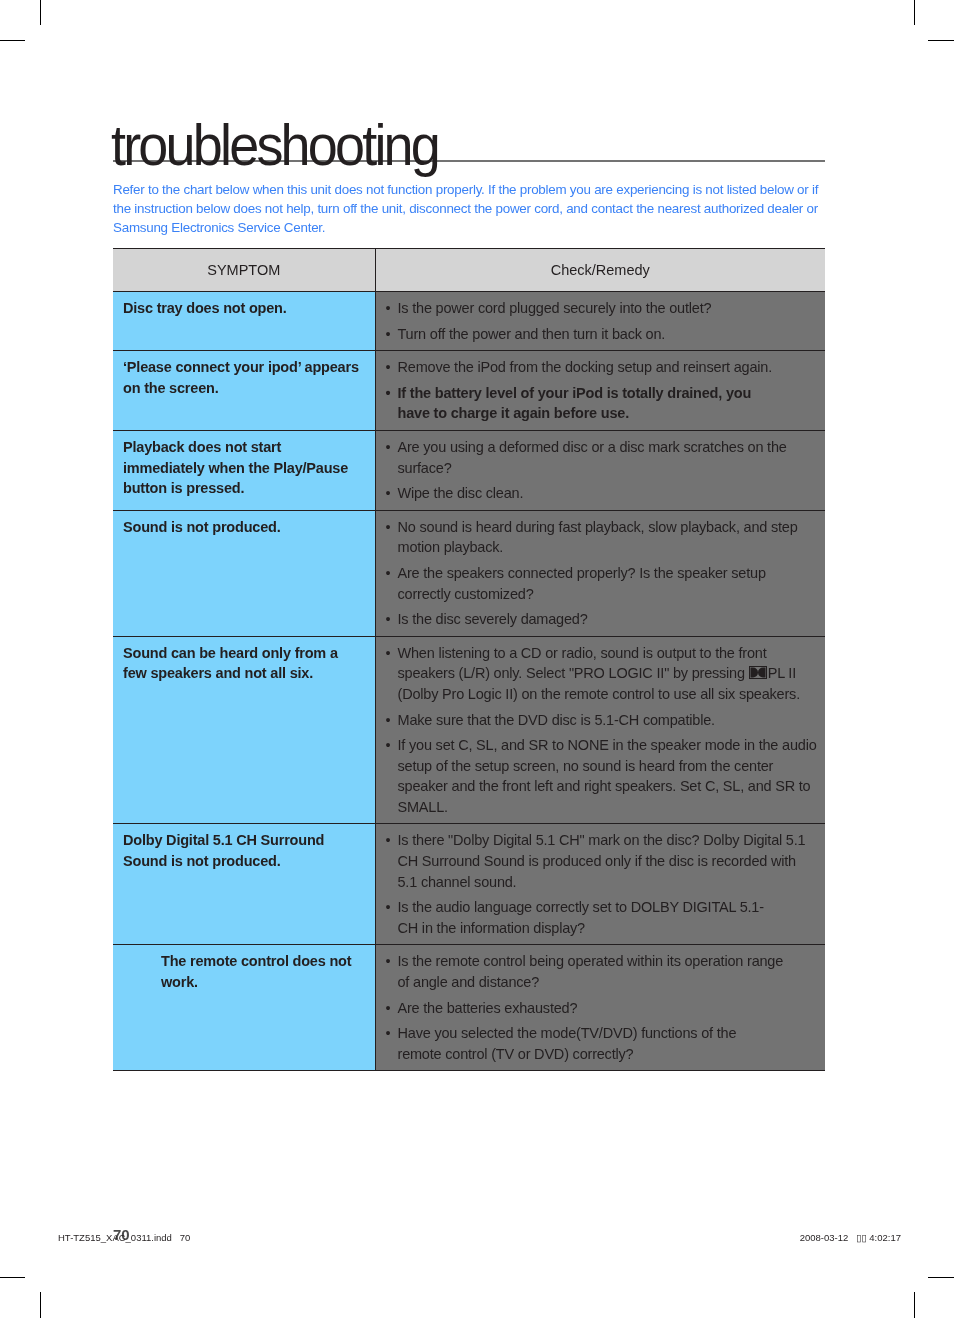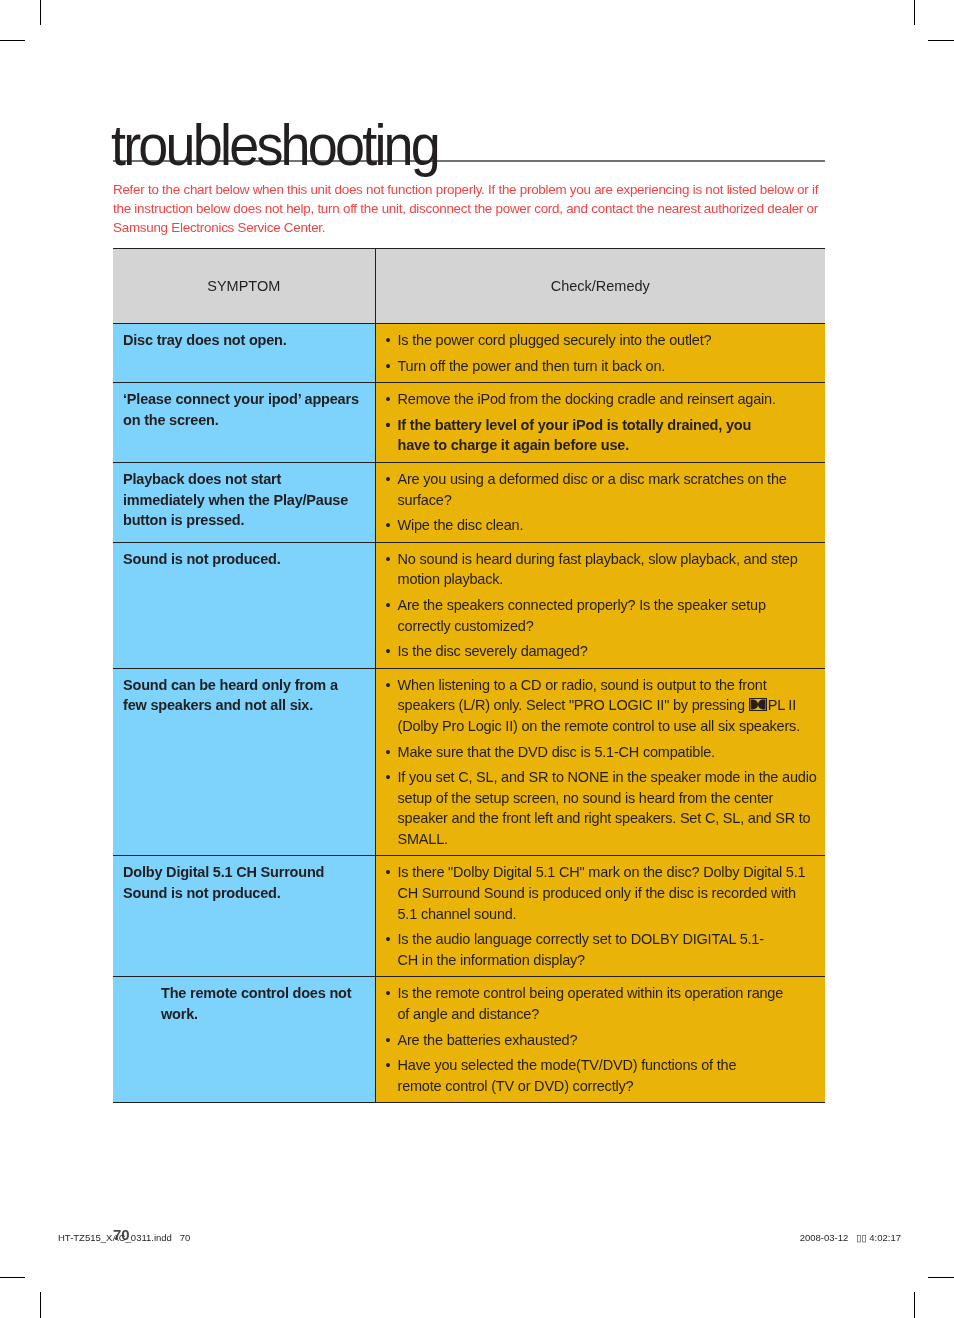--- a/index.html
+++ b/index.html
@@ -17,42 +17,42 @@
     font-size: 58px; font-weight: normal; letter-spacing: -3px;
     color: #231f20; line-height: 1; margin: 0;
     font-family: "Liberation Sans", sans-serif;
     -webkit-text-stroke: 0px;
     transform: scaleX(0.93); transform-origin: left bottom;
     font-stretch: condensed;
   }
   .title span { font-weight: 100; }
   .intro {
     position: absolute; left: 113px; top: 180px; width: 716px;
-    font-size: 13.4px; line-height: 19px; color: #ef4444; margin: 0;
+    font-size: 13.4px; line-height: 19px; color: #3b82f6; margin: 0;
     letter-spacing: -0.25px;
   }
   table.ts {
     position: absolute; left: 113px; top: 248px; width: 712px;
     border-collapse: collapse; table-layout: fixed;
   }
   table.ts th {
     background: #d4d4d4; font-weight: normal; font-size: 14.5px;
-    height: 42px; padding: 16px; text-align: center;
+    height: 42px; padding: 0; text-align: center;
     border-top: 1.5px solid #231f20; border-bottom: 1.5px solid #231f20;
   }
   table.ts td {
     vertical-align: top; border-bottom: 1.5px solid #231f20;
     font-size: 14.5px; line-height: 20.6px; letter-spacing: -0.2px;
   }
   table.ts th.c1, table.ts td.c1 { border-right: 1px solid #231f20; }
   td.c1 {
     background: #7dd3fc; font-weight: bold; padding: 6px 10px 8px 10px;
     color: #231f20;
   }
-  td.c2 { background: #eab308; padding: 6px 8px 6px 10px; }
+  td.c2 { background: #737373; padding: 6px 8px 6px 10px; }
   ul.rem { list-style: none; margin: 0; padding: 0; }
   ul.rem li {
     position: relative; padding-left: 12px; margin-bottom: 5px;
     color: #231f20;
   }
   ul.rem li:last-child { margin-bottom: 0; }
   ul.rem li::before {
     content: "\2022"; position: absolute; left: 0; top: 0;
   }
   .dolby {
@@ -103,21 +103,21 @@
         <ul class="rem">
           <li>Is the power cord plugged securely into the outlet?</li>
           <li>Turn off the power and then turn it back on.</li>
         </ul>
       </td>
     </tr>
     <tr>
       <td class="c1" style="padding-right:14px;">‘Please connect your ipod’ appears on the screen.</td>
       <td class="c2">
         <ul class="rem">
-          <li>Remove the iPod from the docking cradle and reinsert again.</li>
+          <li>Remove the iPod from the docking setup and reinsert again.</li>
           <li style="padding-right:60px;font-weight:bold;">If the battery level of your iPod is totally drained, you have to charge it again before use.</li>
         </ul>
       </td>
     </tr>
     <tr>
       <td class="c1" style="padding-right:26px;">Playback does not start immediately when the Play/Pause button is pressed.</td>
       <td class="c2">
         <ul class="rem">
           <li style="padding-right:12px;">Are you using a deformed disc or a disc mark scratches on the surface?</li>
           <li>Wipe the disc clean.</li>

